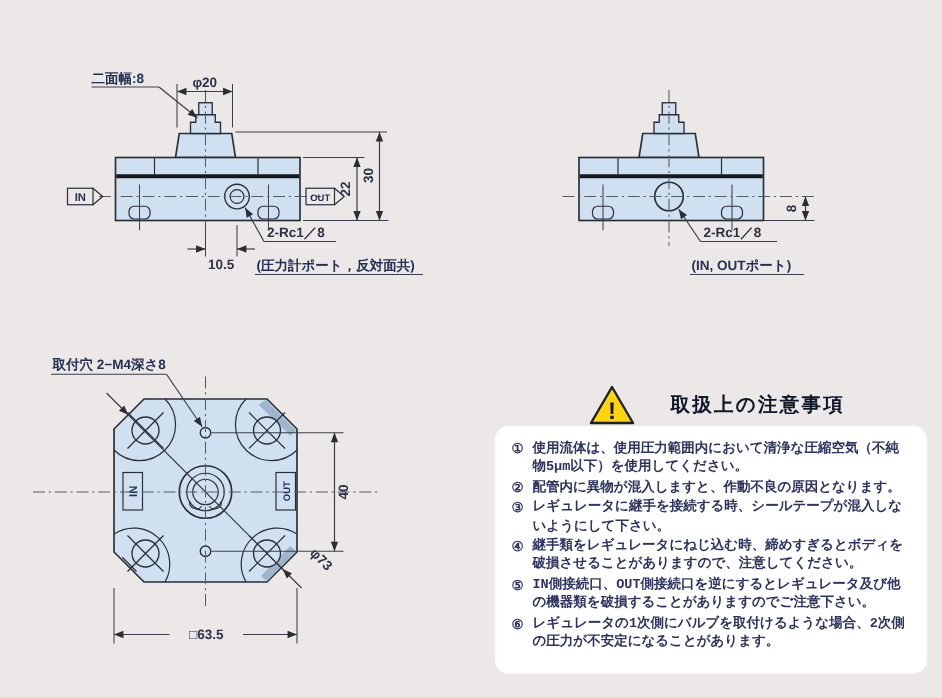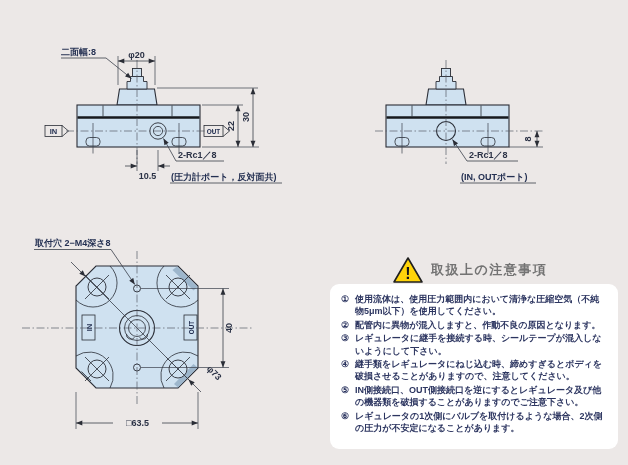--- a/index.html
+++ b/index.html
@@ -12,25 +12,25 @@
   .fillb2{fill:#cfe1f0;stroke:#2a2d36;stroke-width:0.9;}
   .shade{fill:#9db6cc;stroke:none;}
   .cl{fill:none;stroke:#565b68;stroke-width:0.7;stroke-dasharray:8 2.5 1.5 2.5;}
   .ext{fill:none;stroke:#3a3f4a;stroke-width:0.7;}
   .dim{fill:none;stroke:#3a3f4a;stroke-width:0.8;}
   .band{stroke:#16181d;stroke-width:2.6;}
   .tnum{fill:#2b3246;font-size:9px;font-weight:700;}
   .tj{fill:#243052;font-size:9px;font-weight:700;}
   .tio{fill:#243052;font-weight:700;}
   .notes-title-row{position:absolute;left:392px;top:256px;display:flex;align-items:center;gap:7px;}
-  .notes-title{font-size:13px;font-weight:800;color:#737373;letter-spacing:1.5px;}
+  .notes-title{font-size:13px;font-weight:800;color:#0f172a;letter-spacing:1.5px;margin-left:16px;}
   .notes-box{position:absolute;left:330px;top:284px;width:288px;height:165px;background:#ffffff;border-radius:9px;padding:9px 11px;box-sizing:border-box;}
   .note{display:flex;font-size:9px;line-height:1.38;color:#2c3560;font-weight:600;margin-bottom:1px;}
   .note .num{width:14px;flex:none;}
-  .note .txt{flex:1;}
+  .note .txt{flex:1;font-family:Liberation Mono, monospace;}
 </style>
 </head>
 <body>
 
 <div class="stage">
 
 <svg width="628" height="465" viewBox="0 0 628 465">
   <defs>
     <marker id="arr" viewBox="0 0 10 8" refX="9.5" refY="4" markerWidth="9" markerHeight="7" orient="auto-start-reverse">
       <path d="M0.5,0.5 L9.5,4 L0.5,7.5 Z" fill="#2a2d36"></path>

